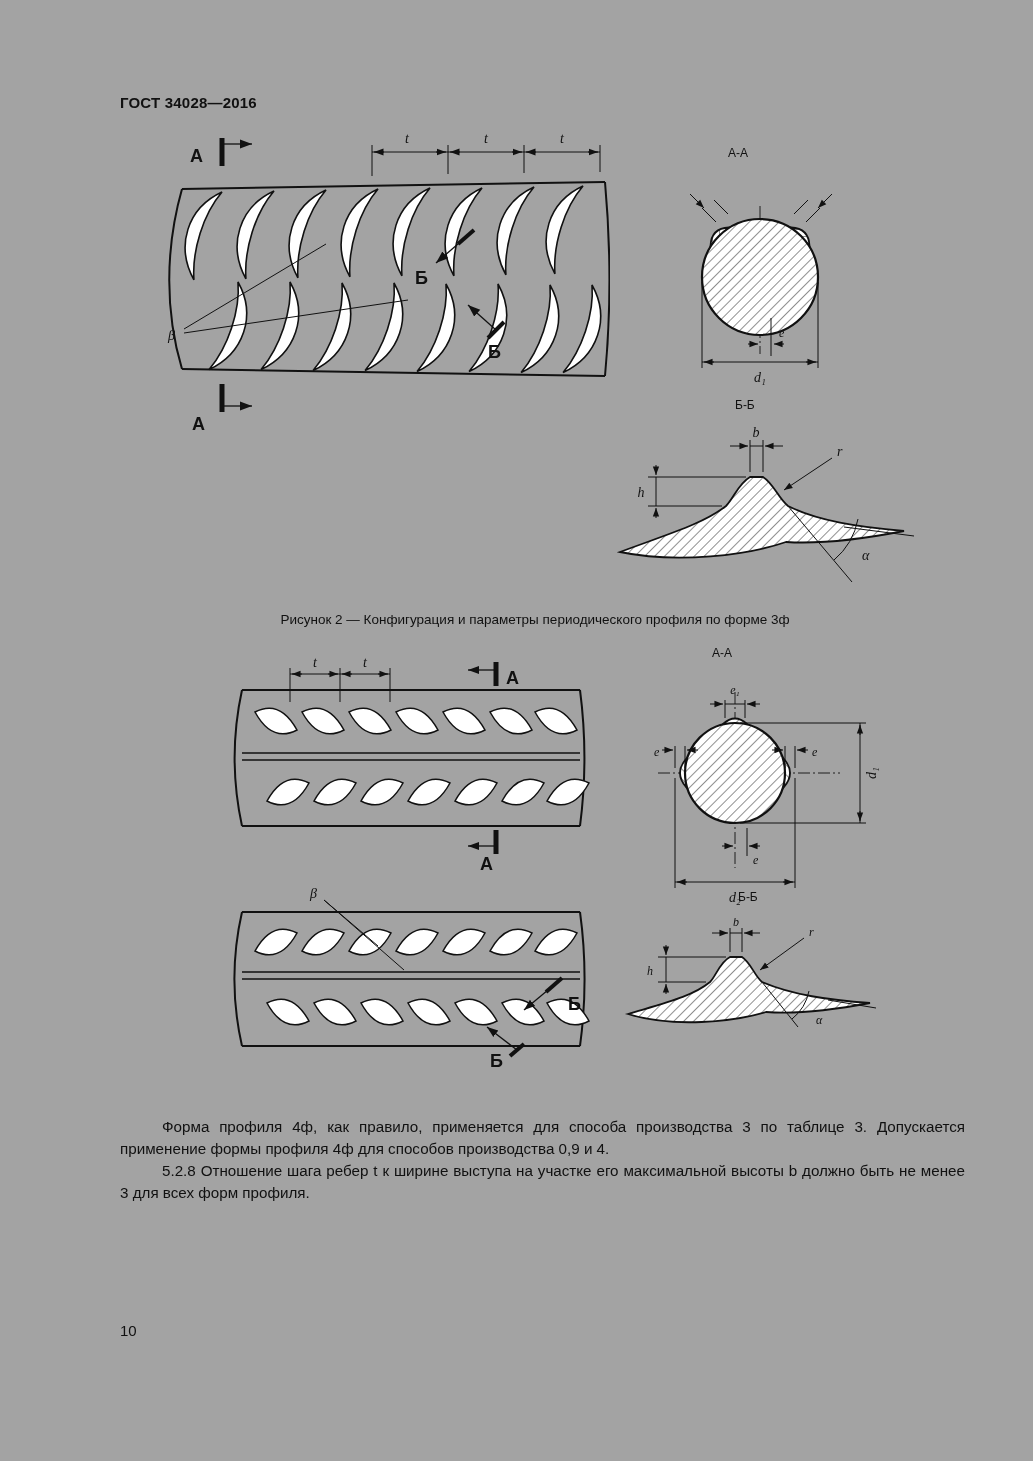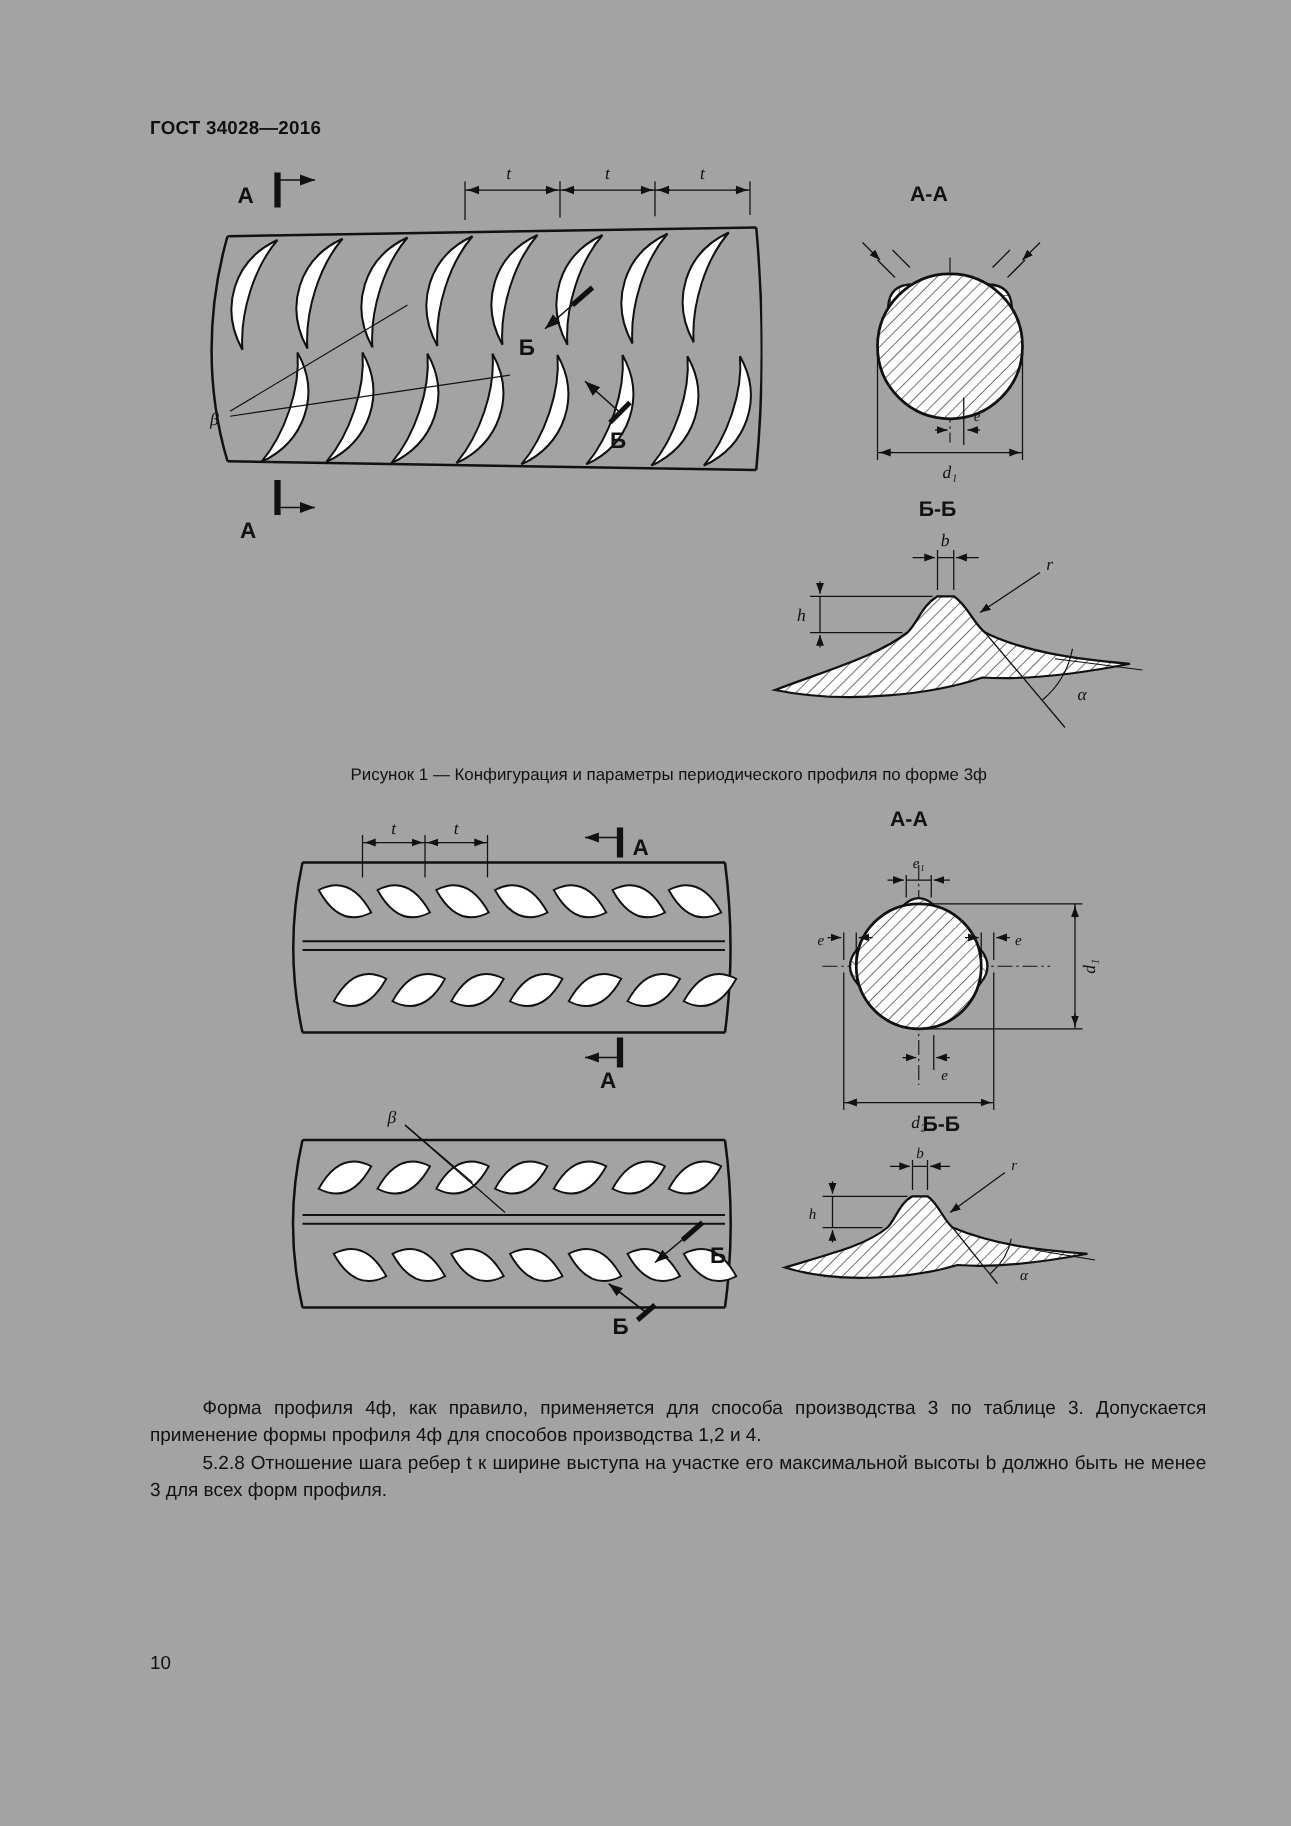--- a/index.html
+++ b/index.html
@@ -6,21 +6,21 @@
   html,body { background:#ffffff; }
   .page {
     position:relative; width:1033px; height:1461px;
     background:#a3a3a3; color:#111;
     font-family:"Liberation Sans", sans-serif;
     overflow:hidden;
   }
   .abs { position:absolute; }
   .header { font-weight:bold; font-size:15px; letter-spacing:.2px; }
   .caption { font-size:13.5px; text-align:center; width:830px; }
-  .view-title { font-weight:bold; font-size:17px; font-family:"Liberation Sans",sans-serif; }
+  .view-title { font-weight:normal; font-size:12px; font-family:"Liberation Sans",sans-serif; }
   .bodytext { font-size:15.2px; line-height:1.44; text-align:justify; width:845px; }
   .bodytext p { text-indent:42px; }
   .pagenum { font-size:15px;text-align:right; }
   svg { display:block; }
   svg text { fill:#111; }
   svg .dim  { font-family:"Liberation Serif", serif; font-style:italic; font-size:14px; }
   svg .dimsm{ font-family:"Liberation Serif", serif; font-style:italic; font-size:12px; }
   svg .sec  { font-family:"Liberation Sans", sans-serif; font-weight:bold; font-size:18px; }
 </style>
 </head>
@@ -171,21 +171,21 @@
     <line x1="224" y1="34" x2="176" y2="66" stroke="#111" stroke-width="1" marker-end="url(#arC)"></line>
     <text x="229" y="32" class="dim">r</text>
     <g stroke="#111" stroke-width="1" fill="none">
       <line x1="180" y1="82" x2="244" y2="158"></line>
       <line x1="236" y1="103" x2="306" y2="112"></line>
       <path d="M 226,136 A 71,71 0 0 0 250,95"></path>
     </g>
     <text x="254" y="136" class="dim">α</text>
   </svg>
 
-  <div class="abs caption" style="left:120px;top:612px">Рисунок 1 — Конфигурация и параметры периодического профиля по форме 3ф</div>
+  <div class="abs caption" style="left:120px;top:612px">Рисунок 2 — Конфигурация и параметры периодического профиля по форме 3ф</div>
 
   <div class="abs view-title" style="left:712px;top:646px">А-А</div>
   <svg class="abs" style="left:228px;top:658px" width="372" height="215" viewBox="0 0 372 215" xmlns="http://www.w3.org/2000/svg">
     <defs>
       <marker id="arD" viewBox="0 0 10 10" refX="9.5" refY="5" markerWidth="9" markerHeight="9" orient="auto">
         <path d="M0,1.5 L9.5,5 L0,8.5 Z" fill="#111"></path>
       </marker>
     </defs>
     <g stroke="#111" fill="none" stroke-width="2">
       <line x1="14" y1="32" x2="352" y2="32"></line>
@@ -381,19 +381,19 @@
     <g stroke="#111" stroke-width="1" fill="none">
       <line x1="144" y1="64" x2="180" y2="109"></line>
       <line x1="210" y1="82" x2="258" y2="90"></line>
       <path d="M 174,101 A 48,48 0 0 0 191,73"></path>
     </g>
     <text x="198" y="106" class="dimsm">α</text>
   </svg>
 
 
   <div class="abs bodytext" style="left:120px;top:1116px">
-    <p>Форма профиля 4ф, как правило, применяется для способа производства 3 по таблице 3. Допускается применение формы профиля 4ф для способов производства 1,2 и 4.</p>
+    <p>Форма профиля 4ф, как правило, применяется для способа производства 3 по таблице 3. Допускается применение формы профиля 4ф для способов производства 0,9 и 4.</p>
     <p>5.2.8 Отношение шага ребер t к ширине выступа на участке его максимальной высоты b должно быть не менее 3 для всех форм профиля.</p>
   </div>
 
   <div class="abs pagenum" style="left:120px;top:1322px">10</div>
 
 </div>
 
 </body></html>

